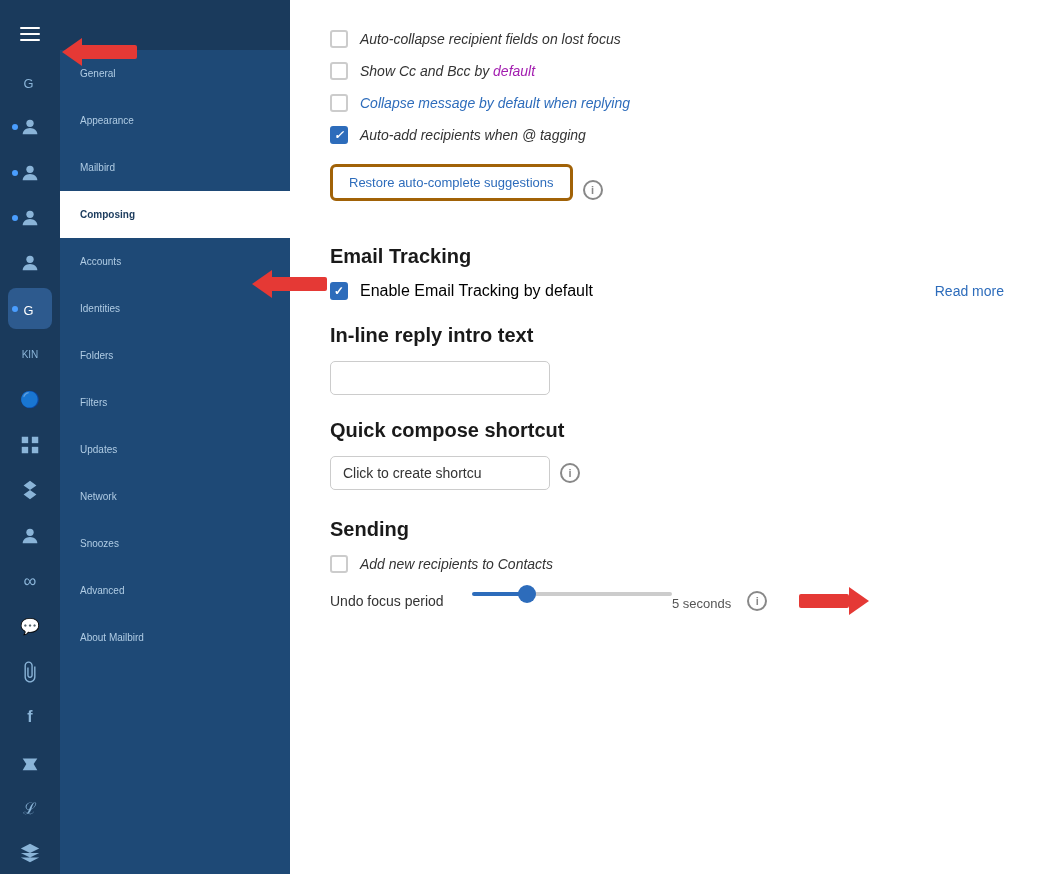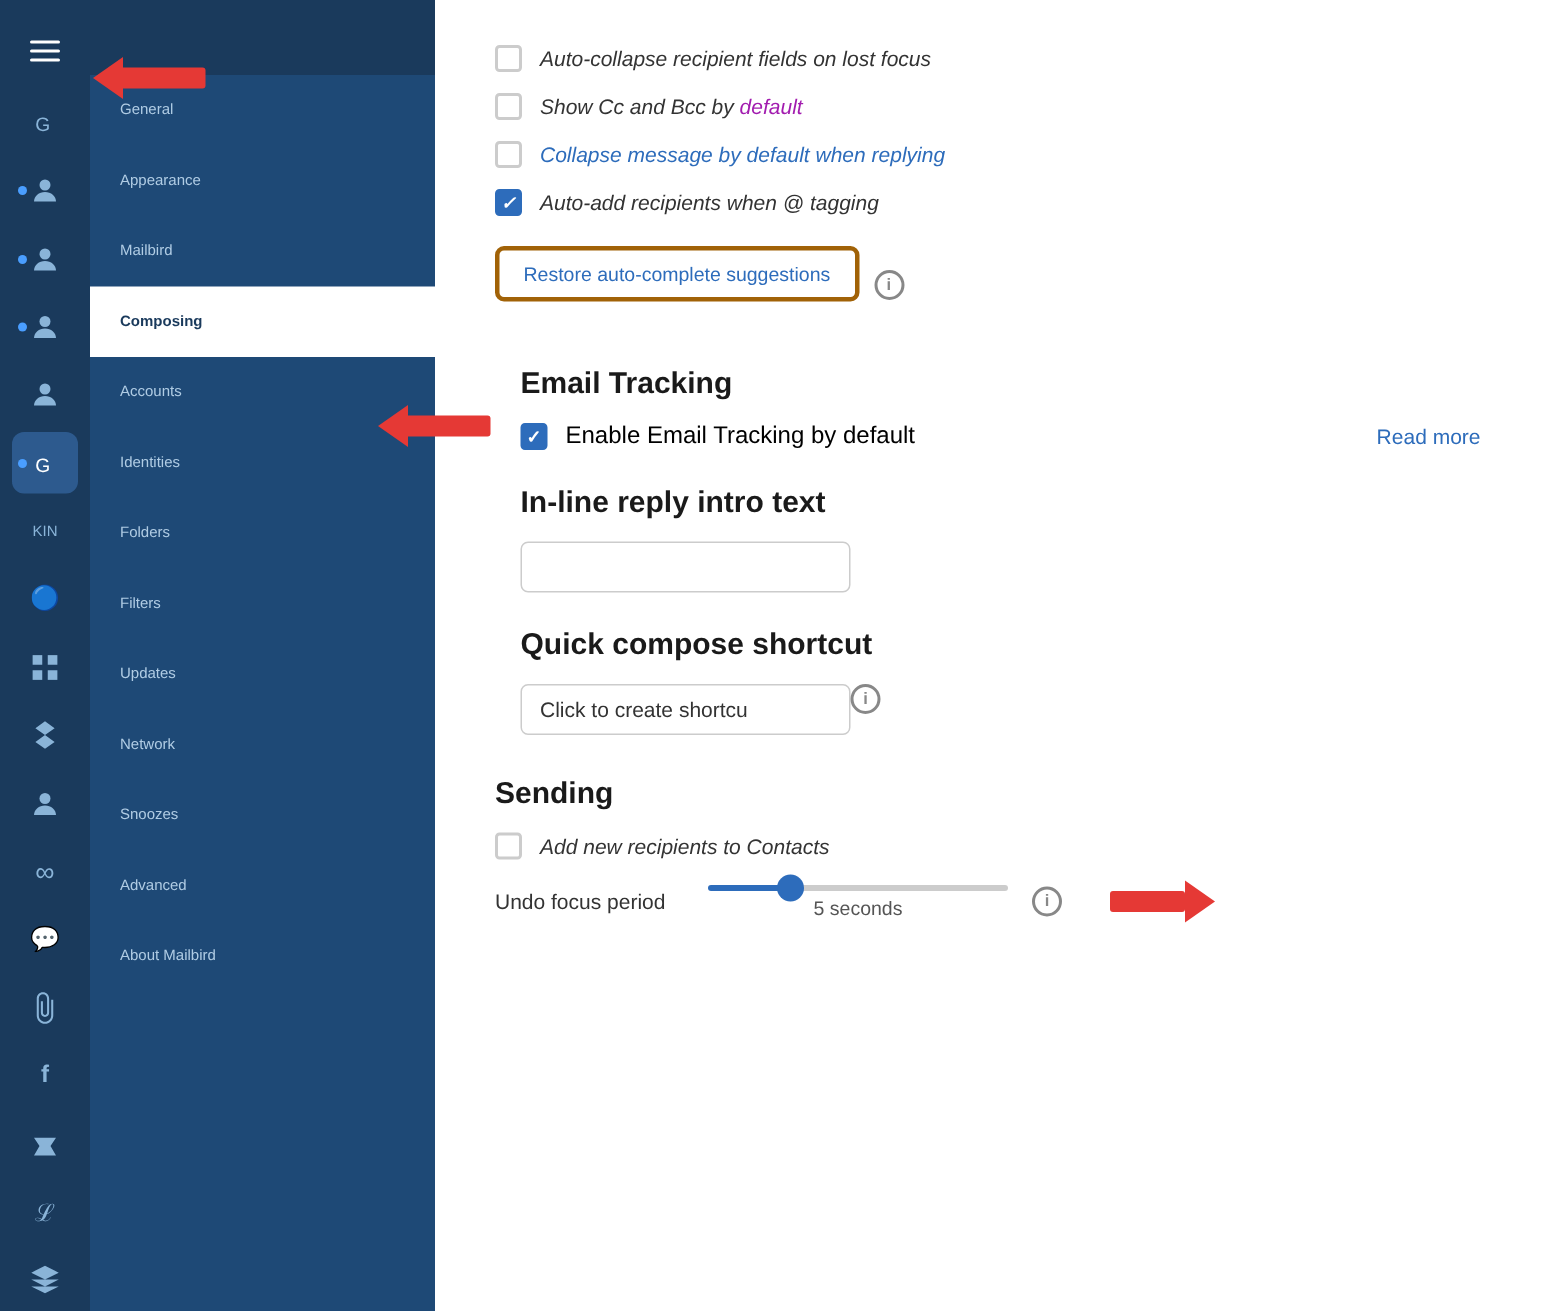--- a/index.html
+++ b/index.html
@@ -145,21 +145,21 @@
     }
 
     
     .section-title {
       font-size: 20px;
       font-weight: 700;
       color: #1a1a1a;
       margin-bottom: 14px;
       margin-top: 10px;
     }
-    .section-divider { margin: 24px 17px; }
+    .section-divider { margin: 24px 0; }
 
     .read-more-link {
       color: #2d6cbb;
       font-size: 14px;
       cursor: pointer;
       text-decoration: none;
     }
 
     .email-tracking-row {
       display: flex;
@@ -176,21 +176,21 @@
       border-radius: 5px;
       padding: 8px 12px;
       font-size: 14px;
       width: 220px;
       outline: none;
       color: #333;
     }
 
     
     .shortcut-row {
-      display: flex; align-items: flex-start; 
+      display: flex; align-items: center; gap: 10px;
     }
 
     
     .sending-section { margin-top: 28px; }
 
     
     .slider-row {
       display: flex; align-items: center; gap: 12px; margin-top: 12px;
     }
     .slider-label { font-size: 14px; color: #333; min-width: 130px; }
@@ -209,21 +209,21 @@
       border-radius: 50%;
       background: #2d6cbb;
       cursor: pointer;
     }
     .slider-value {
       font-size: 13px;
       color: #555;
       text-align: center;
       margin-top: 4px;
     }
-    .slider-wrap { display: flex; flex-direction: column; }
+    .slider-wrap { display: flex; flex-direction: row; }
   </style>
 </head>
 <body>
 
 <div class="icon-bar">
   <div class="icon-bar-top">
     <div class="hamburger-icon">
       <span></span>
         <span></span>
         <span></span>

